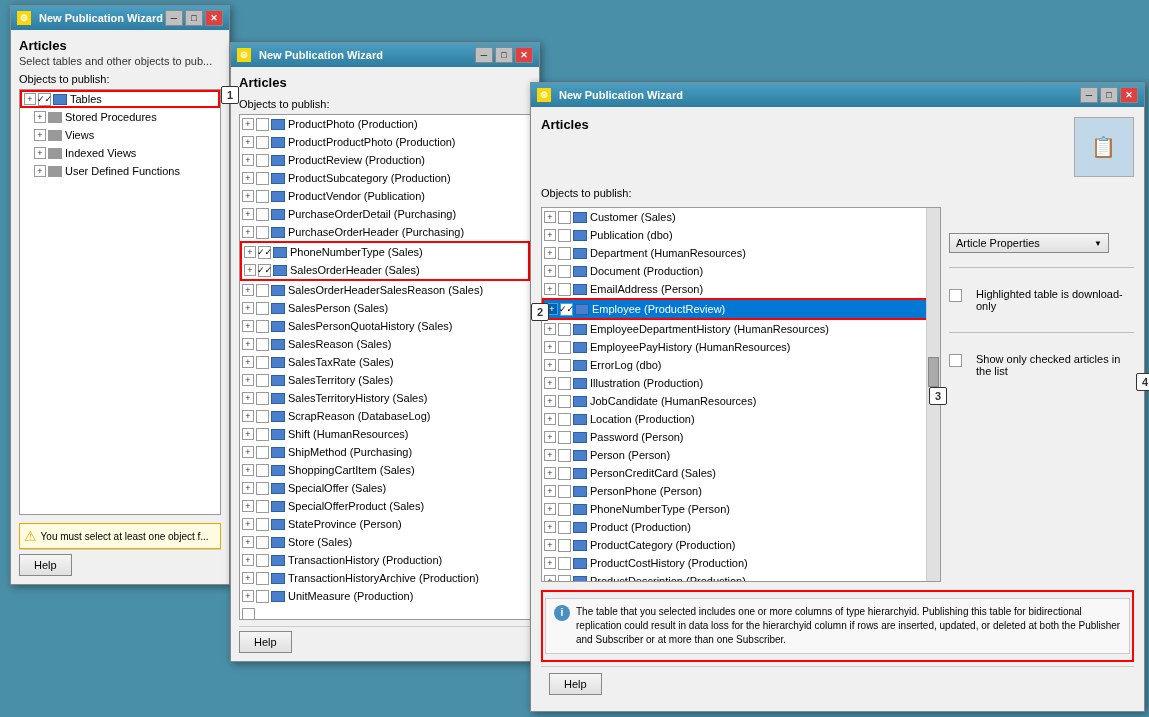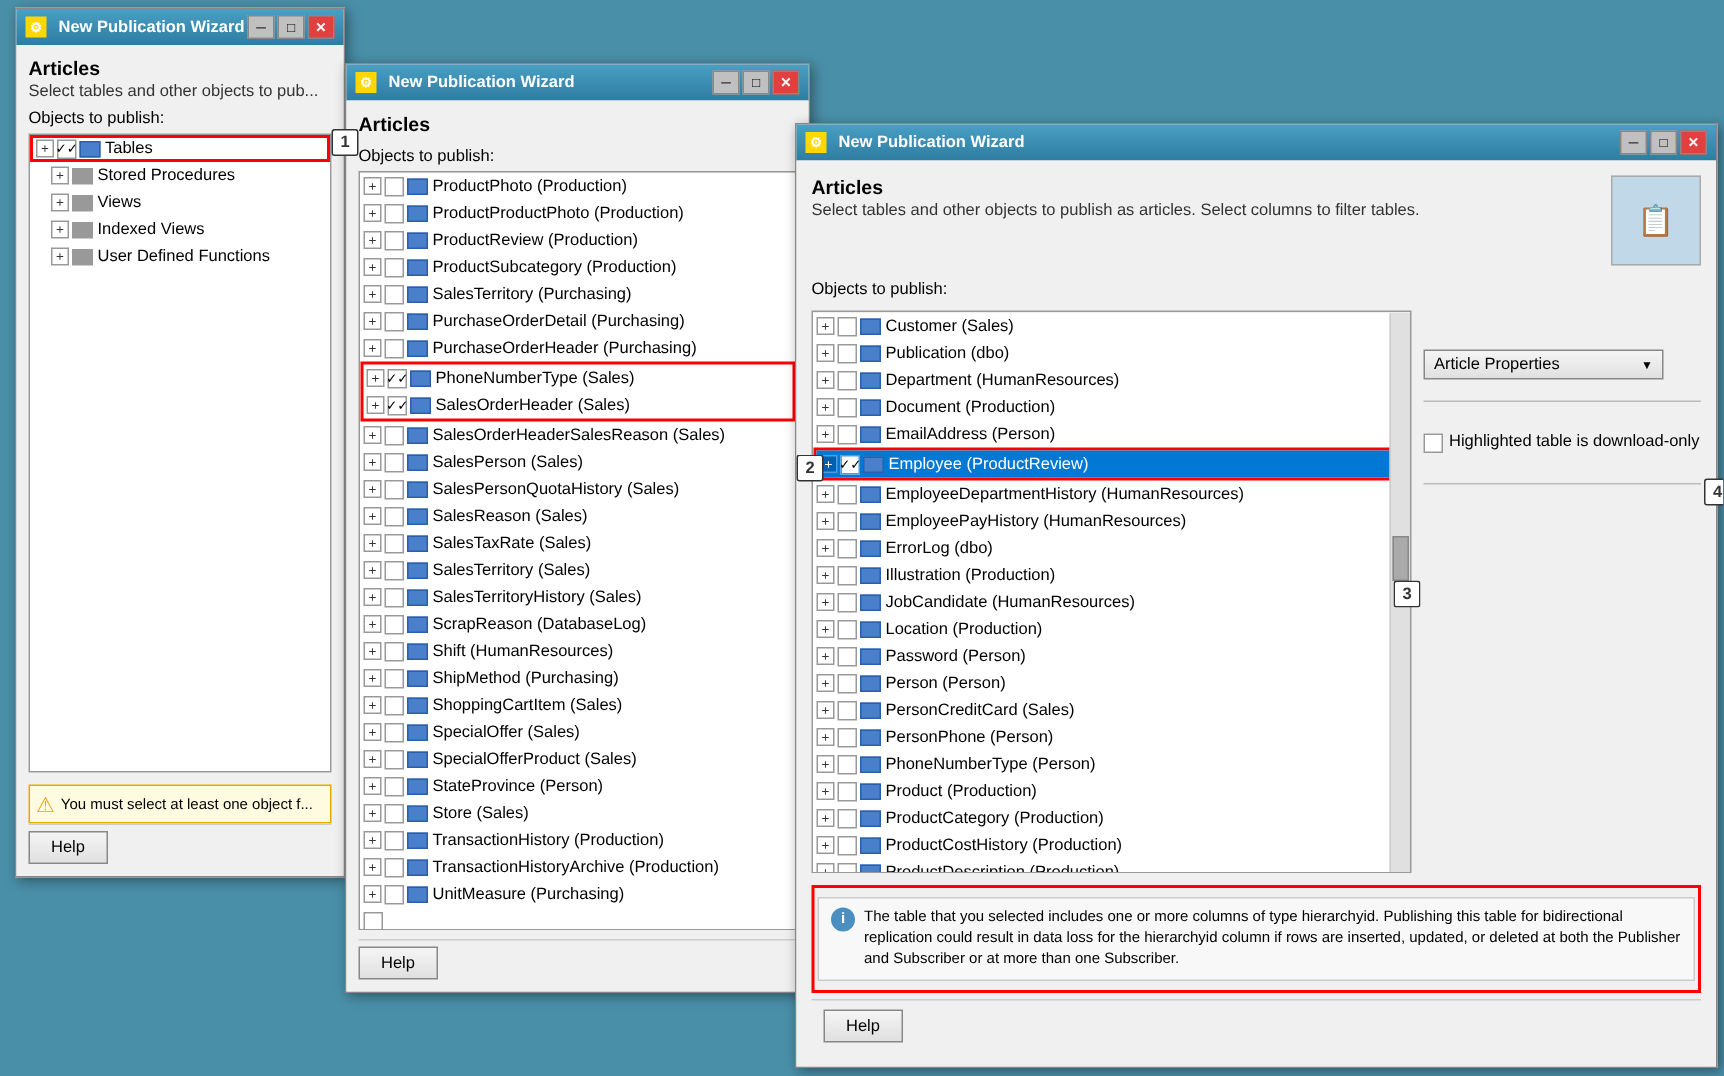--- a/index.html
+++ b/index.html
@@ -212,21 +212,21 @@
       border: 1px solid #888;
       background: linear-gradient(to bottom, #f5f5f5, #e0e0e0);
       font-size: 11px;
       cursor: pointer;
       width: 160px;
     }
 
     .checkbox-row {
       display: flex;
       align-items: flex-start;
-      gap: 4px;
+      gap: 14px;
       margin: 6px 0;
       font-size: 11px;
     }
 
     .checkbox-sq {
       width: 13px;
       height: 13px;
       border: 1px solid #999;
       background: white;
       flex-shrink: 0;
@@ -379,21 +379,21 @@
       <div class="tree-item">
         <span class="tree-expand">+</span>
         <span class="tree-checkbox" style="width:13px;height:13px;border:1px solid #999;background:white;display:inline-flex;align-items:center;justify-content:center;margin-right:2px;font-size:9px;"></span>
         <span style="display:inline-block;width:14px;height:11px;background:#4a7fcb;margin-right:3px;border:1px solid #2a5faa;"></span>
         <span>ProductSubcategory (Production)</span>
       </div>
       <div class="tree-item">
         <span class="tree-expand">+</span>
         <span class="tree-checkbox" style="width:13px;height:13px;border:1px solid #999;background:white;display:inline-flex;align-items:center;justify-content:center;margin-right:2px;font-size:9px;"></span>
         <span style="display:inline-block;width:14px;height:11px;background:#4a7fcb;margin-right:3px;border:1px solid #2a5faa;"></span>
-        <span>SalesTerritory (Purchasing)</span>
+        <span>ProductVendor (Publication)</span>
       </div>
       <div class="tree-item">
         <span class="tree-expand">+</span>
         <span class="tree-checkbox" style="width:13px;height:13px;border:1px solid #999;background:white;display:inline-flex;align-items:center;justify-content:center;margin-right:2px;font-size:9px;"></span>
         <span style="display:inline-block;width:14px;height:11px;background:#4a7fcb;margin-right:3px;border:1px solid #2a5faa;"></span>
         <span>PurchaseOrderDetail (Purchasing)</span>
       </div>
       <div class="tree-item">
         <span class="tree-expand">+</span>
         <span class="tree-checkbox" style="width:13px;height:13px;border:1px solid #999;background:white;display:inline-flex;align-items:center;justify-content:center;margin-right:2px;font-size:9px;"></span>
@@ -514,21 +514,21 @@
       <div class="tree-item">
         <span class="tree-expand">+</span>
         <span class="tree-checkbox" style="width:13px;height:13px;border:1px solid #999;background:white;display:inline-flex;align-items:center;justify-content:center;margin-right:2px;font-size:9px;"></span>
         <span style="display:inline-block;width:14px;height:11px;background:#4a7fcb;margin-right:3px;border:1px solid #2a5faa;"></span>
         <span>TransactionHistoryArchive (Production)</span>
       </div>
       <div class="tree-item">
         <span class="tree-expand">+</span>
         <span class="tree-checkbox" style="width:13px;height:13px;border:1px solid #999;background:white;display:inline-flex;align-items:center;justify-content:center;margin-right:2px;font-size:9px;"></span>
         <span style="display:inline-block;width:14px;height:11px;background:#4a7fcb;margin-right:3px;border:1px solid #2a5faa;"></span>
-        <span>UnitMeasure (Purchasing)</span>
+        <span>UnitMeasure (Production)</span>
       </div>
       <div class="tree-item">
 
         <span class="tree-checkbox" style="width:13px;height:13px;border:1px solid #999;background:white;display:inline-flex;align-items:center;justify-content:center;margin-right:2px;font-size:9px;"></span>
 
       </div>
 
     </div>
 
     <div class="step-number" style="right:-10px; top:260px;">2</div>
@@ -547,21 +547,20 @@
     <div class="title-bar-controls">
       <div class="tb-btn">─</div>
       <div class="tb-btn">□</div>
       <div class="tb-btn close">✕</div>
     </div>
   </div>
   <div class="window-body" style="height:calc(100% - 24px); display:flex; flex-direction:column; padding:10px; gap:4px;">
     <div class="window-header" style="display:flex; justify-content:space-between; align-items:flex-start;">
       <div>
         <h2>Articles</h2>
-        <p>Select tables and other objects to publish as articles. Select columns to filter tables.</p>
       </div>
 
       <div style="width:60px;height:60px;background:#c0d8e8;border:1px solid #aaa;display:flex;align-items:center;justify-content:center;font-size:20px;">📋</div>
     </div>
     <div class="objects-label">Objects to publish:</div>
 
     <div style="display:flex; gap:8px; flex:1; min-height:0;">
 
       <div style="flex:1; position:relative; display:flex; flex-direction:column; min-height:0;">
         <div class="tree-container" style="flex:1; overflow-y:auto; position:relative;">
@@ -708,20 +707,24 @@
         <div class="dropdown-btn">
           <span>Article Properties</span>
           <span style="font-size:8px;">▼</span>
         </div>
         <hr class="divider">
         <div class="checkbox-row">
           <div class="checkbox-sq"></div>
           <span>Highlighted table is download-only</span>
         </div>
         <hr class="divider">
+        <div class="checkbox-row">
+          <div class="checkbox-sq"></div>
+          <span>Show only checked articles in the list</span>
+        </div>
 
         <div style="position:relative;">
           <div class="step-number" style="position:absolute; right:-20px; bottom:0;">4</div>
         </div>
       </div>
     </div>
 
     <div style="border:2px solid red; padding:2px; margin-top:4px;">
       <div class="warning-box">
         <div class="info-icon">i</div>

